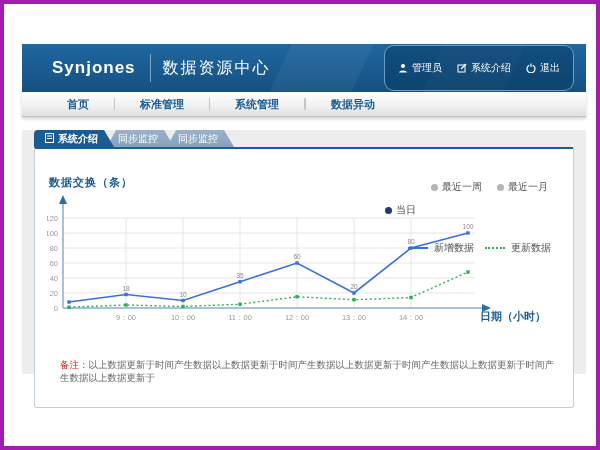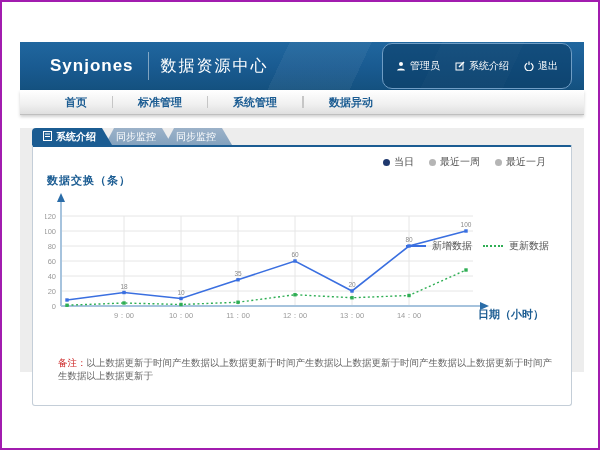--- a/index.html
+++ b/index.html
@@ -1,18 +1,18 @@
 <!DOCTYPE html>
 <html><head>
 <meta charset="utf-8">
 <style>
   * { margin:0; padding:0; box-sizing:border-box; }
   html,body { width:600px; height:450px; }
   body { font-family:"Liberation Sans","DejaVu Sans",sans-serif; background:#ffffff; position:relative; overflow:hidden; }
-  .screen { position:absolute; inset:0; border:2px solid #a21caf; background:#fff; }
+  .screen { position:absolute; inset:0; border:4px solid #a21caf; background:#fff; }
   .page { position:absolute; left:18px; top:40px; width:564px; }
 
   
   .header { height:48px; background:linear-gradient(180deg,#20679f 0%,#195a90 55%,#14517f 100%); display:flex; align-items:center; position:relative; overflow:hidden; }
   .header::after { content:""; position:absolute; inset:0; background:linear-gradient(115deg, transparent 46%, rgba(255,255,255,.05) 46%, rgba(255,255,255,.05) 60%, transparent 60%, transparent 72%, rgba(255,255,255,.04) 72%, rgba(255,255,255,.04) 86%, transparent 86%); pointer-events:none; }
   .logo { margin-left:30px; text-align:center; color:#fff; line-height:1.1; z-index:1; }
   .logo-name { font-size:17px; font-weight:bold; letter-spacing:1px; }
   .logo-sub { font-size:12px; font-weight:bold; letter-spacing:2px; }
   .h-divider { width:1px; height:28px; background:rgba(255,255,255,.45); margin:0 12px 0 14px; z-index:1; }
   .app-title { color:#fff; font-size:16px; letter-spacing:2px; z-index:1; }
@@ -31,21 +31,21 @@
   .tab { display:flex; align-items:center; gap:4px; height:17px; font-size:10px; color:#fff; padding:0 16px 0 11px; cursor:pointer; }
   .tab.active { background:#1b5c92; font-weight:bold; clip-path:polygon(0 0,calc(100% - 10px) 0,100% 100%,0 100%); border-radius:4px 0 0 0; z-index:2; }
   .tab.inactive { background:linear-gradient(180deg,#9cb2c9 0%,#84a2be 100%); clip-path:polygon(9px 0,calc(100% - 10px) 0,100% 100%,0 100%); margin-left:-7px; z-index:1; }
   .panel { position:relative; margin:0 12px; height:261px; background:#fff; border:1px solid #c4ced8; border-top:2px solid #1b5c92; border-radius:0 2px 3px 3px; }
 
   
   .radios { position:absolute; top:8px; right:25px; display:flex; gap:15px; align-items:center; }
   .radio { display:flex; align-items:center; font-size:10px; color:#555; cursor:pointer; }
   .radio .dot { width:7px; height:7px; border-radius:50%; background:#b5b5b5; margin-right:4px; }
   .radio.selected .dot { background:#20396e; }
-  .radio.selected { color:#444; }
+  .radio.selected { color:#444;margin-top:46px; }
 
   .ylabel { position:absolute; top:26px; left:14px; color:#1b5c92; font-weight:bold; font-size:11px; letter-spacing:1px; }
   #chart-svg { position:absolute; left:12px; top:40px; }
   .xlabel { position:absolute; left:445px; top:160px; color:#1b5c92; font-weight:bold; font-size:11px; }
 
   .legend { position:absolute; right:22px; top:92px; display:flex; flex-direction:row; gap:11px; }
   .legend-row { display:flex; align-items:center; gap:6px; cursor:pointer; }
   .legend-row .sw { width:20px; height:0; }
   .sw-solid { border-top:2px solid #3a6fe0; }
   .sw-dotted { border-top:2px dotted #2fae54; }

